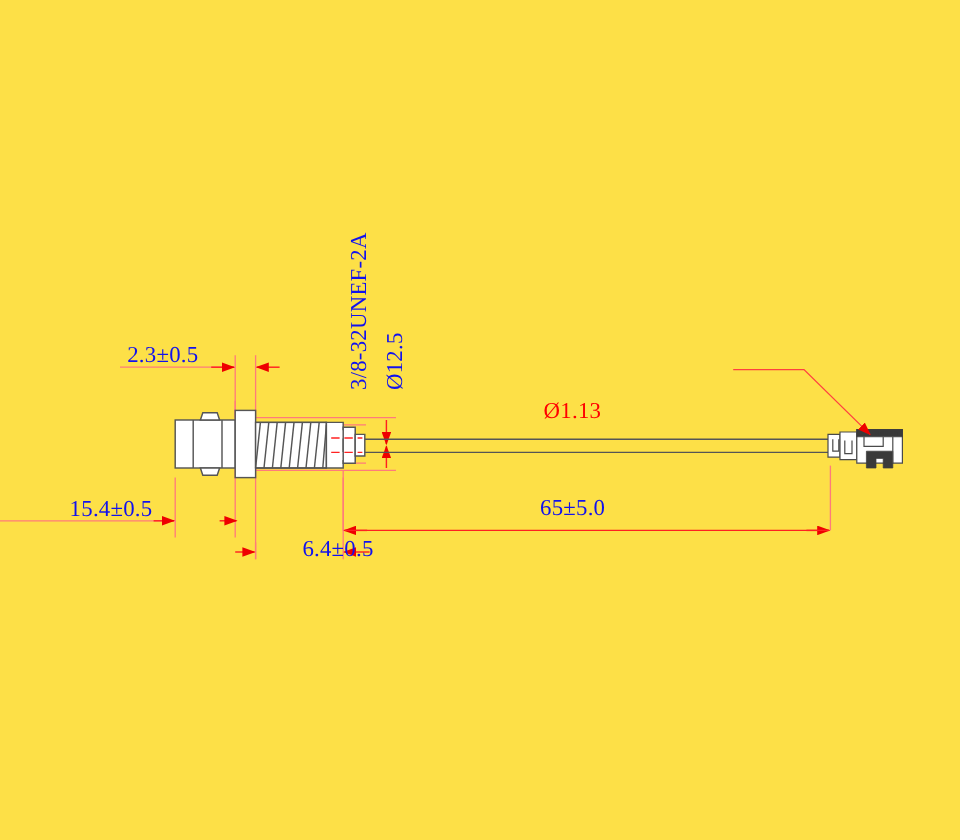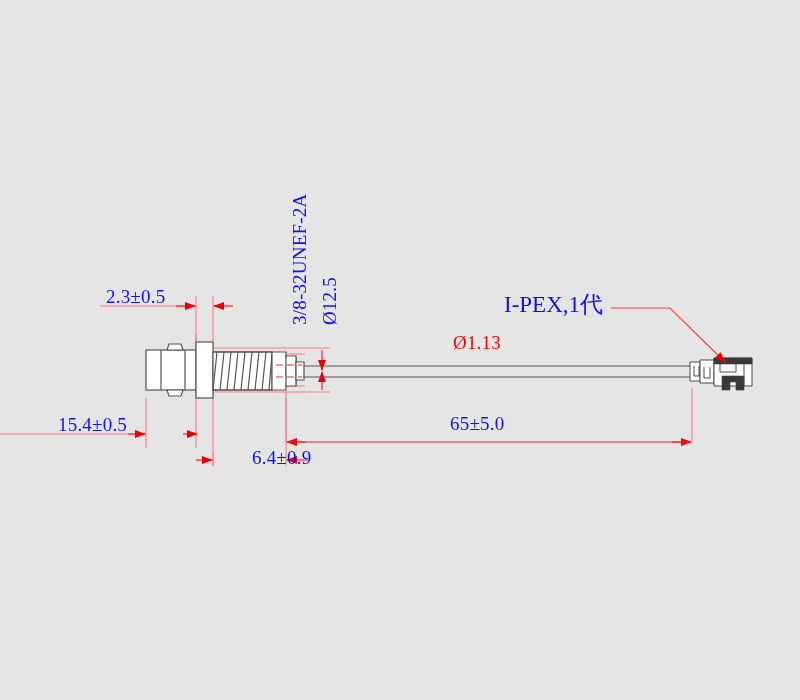--- a/index.html
+++ b/index.html
@@ -4,21 +4,21 @@
 <style>
   html, body {
     margin: 0;
     padding: 0;
     background: #ffffff;
   }
   #sheet {
     position: relative;
     width: 800px;
     height: 700px;
-    background: #e5e5e5;
+    background: #fde047;
     overflow: hidden;
     font-family: "Liberation Serif", serif;
   }
   .dim-label {
     position: absolute;
     color: #1111ee;
     font-family: "Liberation Serif", serif;
     font-size: 19px;
     letter-spacing: 0.2px;
     white-space: nowrap;
@@ -231,21 +231,20 @@
   </svg>
 
   <div class="dim-label" style="left:106px; top:287px;">2.3±0.5</div>
 
   <div class="dim-label" style="left:58px; top:415px;">15.4±0.5</div>
 
   <div class="dim-label vert" style="left:290px; top:325px;">3/8-32UNEF-2A</div>
 
   <div class="dim-label vert" style="left:320px; top:325px;">Ø12.5</div>
 
-  <div class="dim-label" style="left:252px; top:448px;">6.4±0.9</div>
+  <div class="dim-label" style="left:252px; top:448px;">6.4±0.5</div>
 
   <div class="dim-label" style="left:450px; top:414px;">65±5.0</div>
 
   <div class="dim-label red" style="left:453px; top:333px;">Ø1.13</div>
 
-  <div class="note-label" style="left:504px; top:293px;">I-PEX,1代</div>
 
 </div>
 
 </body></html>

